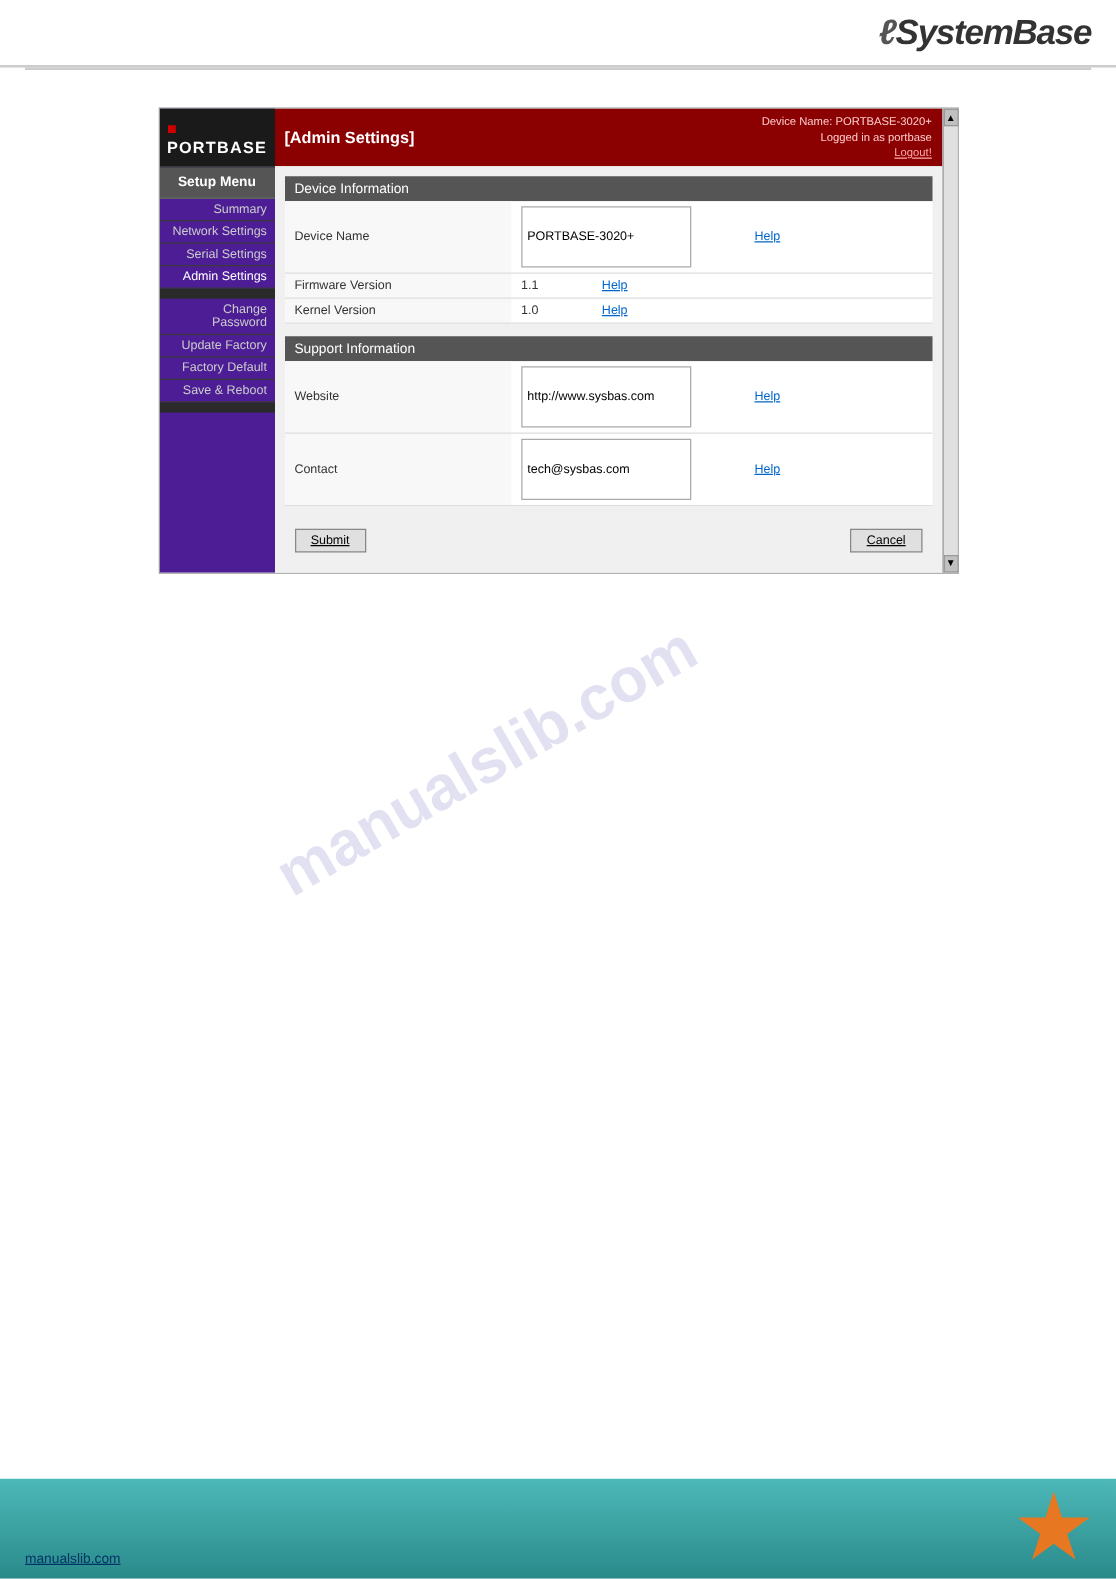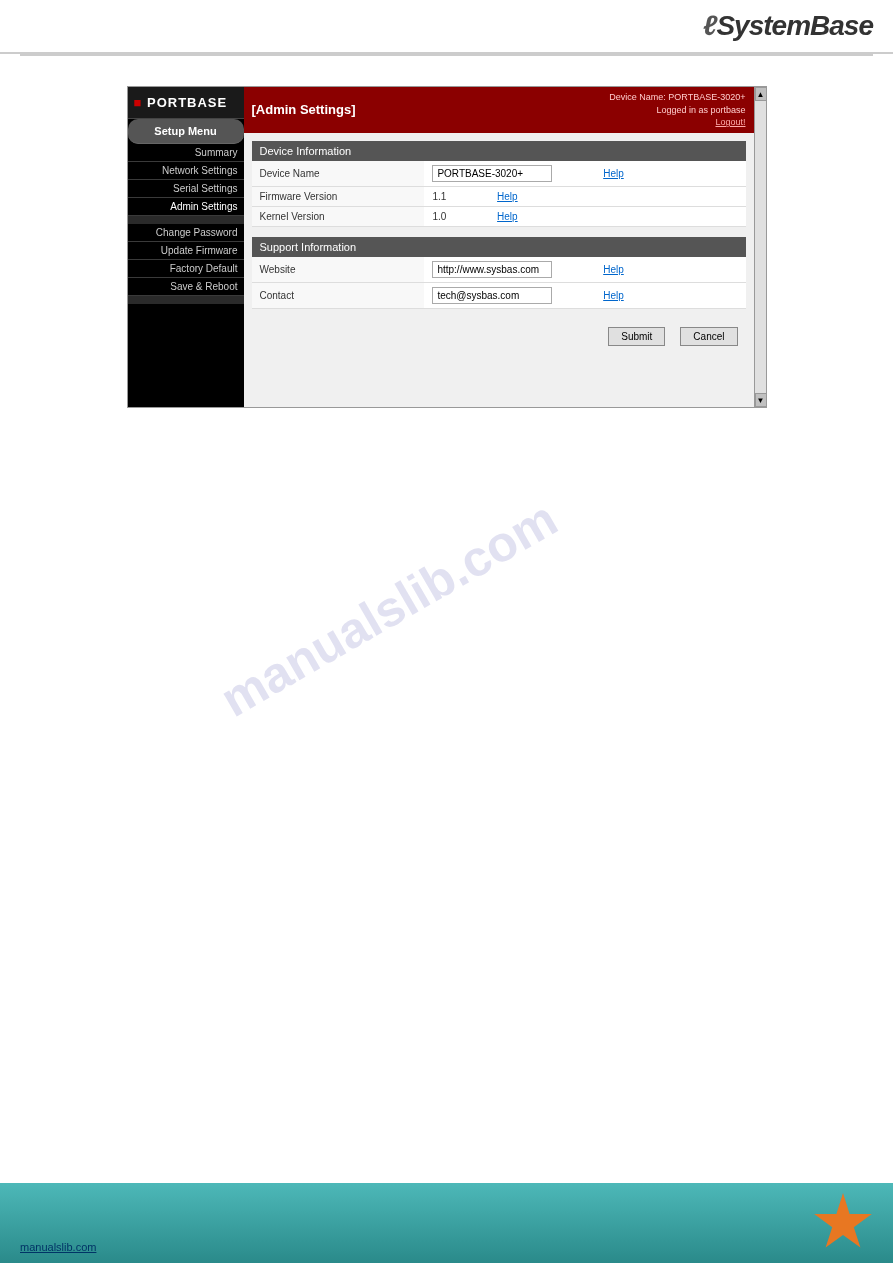--- a/index.html
+++ b/index.html
@@ -83,22 +83,22 @@
     }
 
     
     .inner-layout {
       display: flex;
       margin-right: 12px;
     }
 
     
     .sidebar {
-      width: 116px;
-      background: #000000;
+      width: 92px;
+      background: #4c1d95;
       min-height: 320px;
       flex-shrink: 0;
     }
 
     .sidebar-logo-area {
       background: #1a1a1a;
       padding: 8px 6px;
       display: flex;
       align-items: center;
       justify-content: flex-start;
@@ -118,21 +118,20 @@
     }
 
     .setup-menu-header {
       background: #555555;
       color: #ffffff;
       text-align: center;
       padding: 6px 4px;
       font-size: 11px;
       font-weight: bold;
       border-bottom: 1px solid #666;
-      border-radius: 10px;
     }
 
     .sidebar-nav-item {
       color: #cccccc;
       text-align: right;
       padding: 3px 6px;
       font-size: 10px;
       cursor: pointer;
       border-bottom: 1px solid #3a3a3a;
     }
@@ -228,23 +227,23 @@
       width: 35%;
       background: #f8f8f8;
     }
 
     .info-table td.value-cell {
       color: #333333;
     }
 
     .field-input {
       border: 1px solid #aaaaaa;
-      padding: 2px 4px;
-      font-size: 10px;
-      width: 120px;
+      padding: 18px 4px;
+      font-size: 10px;
+      width: 136px;
       background: #ffffff;
     }
 
     .help-link {
       color: #0066cc;
       text-decoration: underline;
       cursor: pointer;
       font-size: 10px;
       margin-left: 4px;
       padding-left: 44px;
@@ -253,21 +252,22 @@
     .version-value {
       font-size: 10px;
       color: #333;
     }
 
     
     .button-row {
       display: flex;
       gap: 15px;
       padding: 8px;
-      justify-content: flex-end;
+      justify-content: space-between;
+      text-decoration: underline;
     }
 
     .btn {
       padding: 3px 12px;
       font-size: 10px;
       cursor: pointer;
       border: 1px solid #888;
       background: #e0e0e0;
     }
 
@@ -358,21 +358,21 @@
         <div class="setup-menu-header">Setup Menu</div>
 
         <div class="sidebar-nav-item">Summary</div>
         <div class="sidebar-nav-item">Network Settings</div>
         <div class="sidebar-nav-item">Serial Settings</div>
         <div class="sidebar-nav-item active">Admin Settings</div>
 
         <div class="sidebar-divider"></div>
 
         <div class="sidebar-nav-item">Change Password</div>
-        <div class="sidebar-nav-item">Update Firmware</div>
+        <div class="sidebar-nav-item">Update Factory</div>
         <div class="sidebar-nav-item">Factory Default</div>
         <div class="sidebar-nav-item">Save &amp; Reboot</div>
 
         <div class="sidebar-divider"></div>
 
 
       </div>
 
       <div class="content-panel">
 

